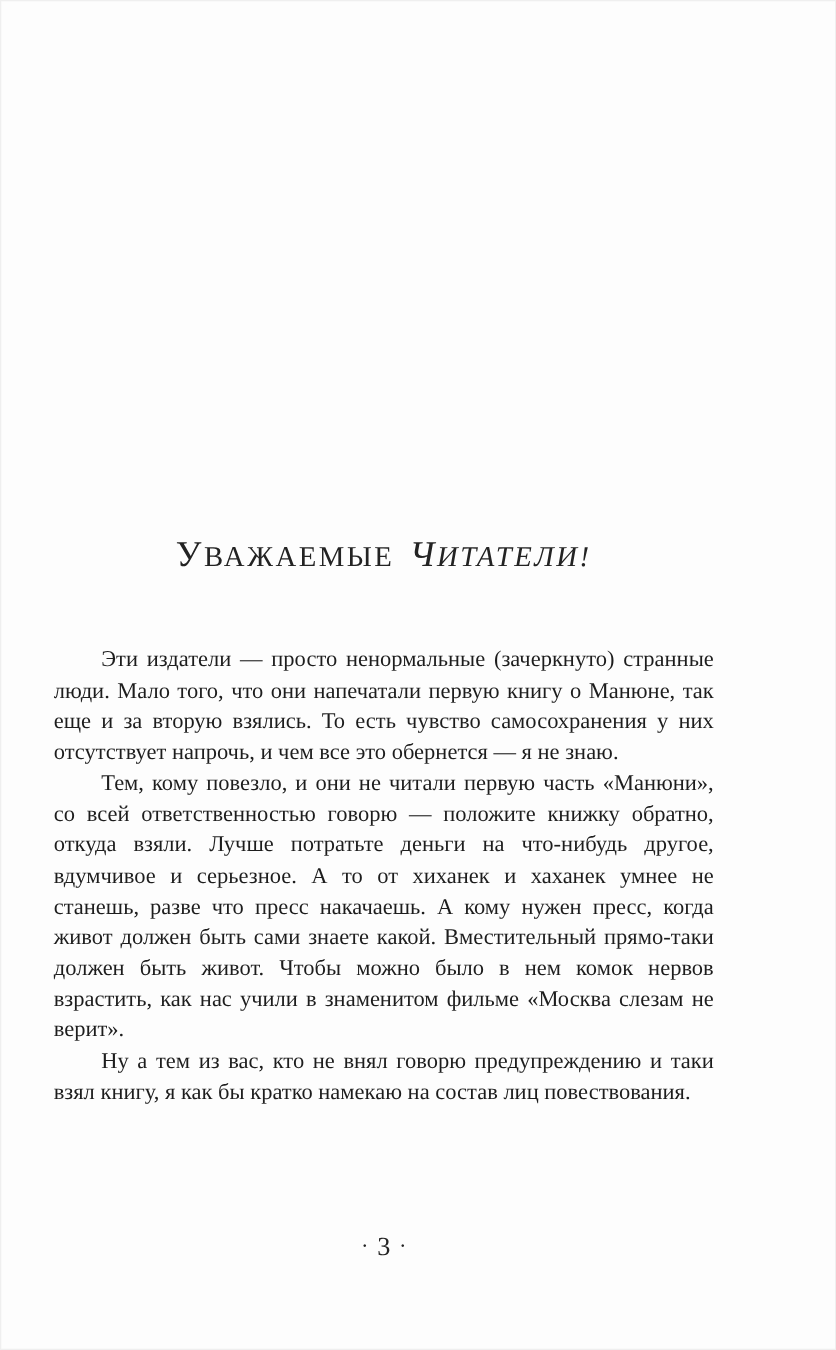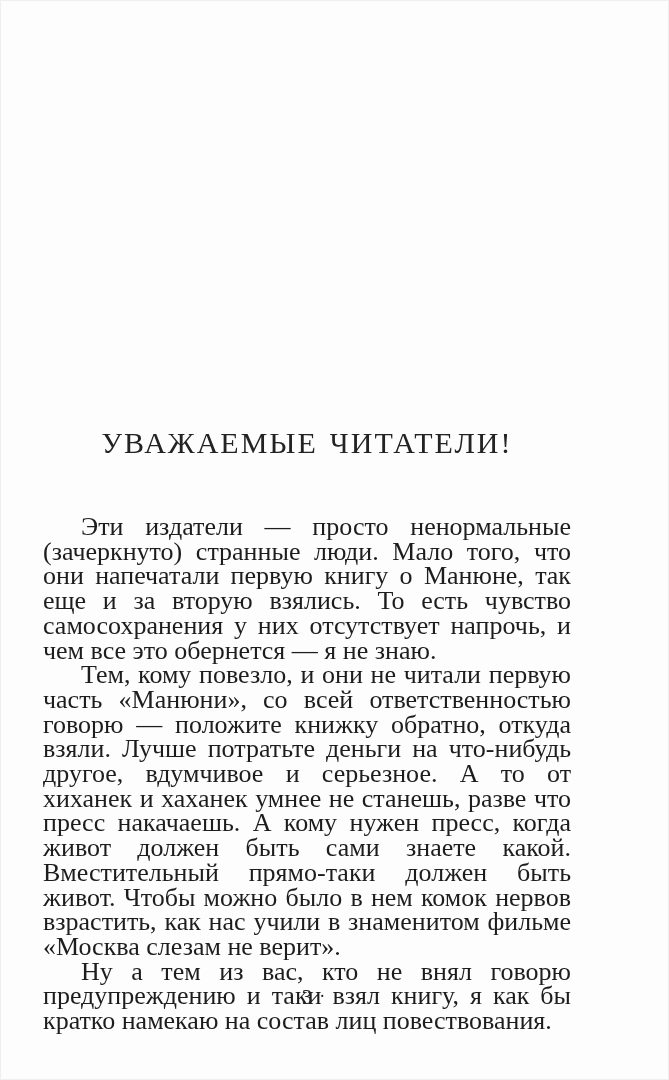--- a/index.html
+++ b/index.html
@@ -26,36 +26,37 @@
     margin: 0;
     text-align: center;
     font-weight: normal;
     color: #232323;
     letter-spacing: 2px;
     white-space: nowrap;
     line-height: 34px;
   }
   .chapter-title .word + .word {
     margin-left: 12px;
+    font-style: italic;
   }
   .chapter-title .cap {
     font-size: 29px;
   }
   .chapter-title .sc {
-    font-size: 30px;
+    font-size: 23px;
   }
   .content {
     position: absolute;
     top: 514px;
     left: 42px;
     width: 528px;
   }
   .content p {
     margin: 0;
-    font-size: 26px;
+    font-size: 18px;
     line-height: 24.7px;
     text-align: justify;
     text-indent: 38px;
     hyphens: auto;
     -webkit-hyphens: auto;
     color: #1d1d1d;
   }
   .page-footer {
     position: absolute;
     top: 984px;

